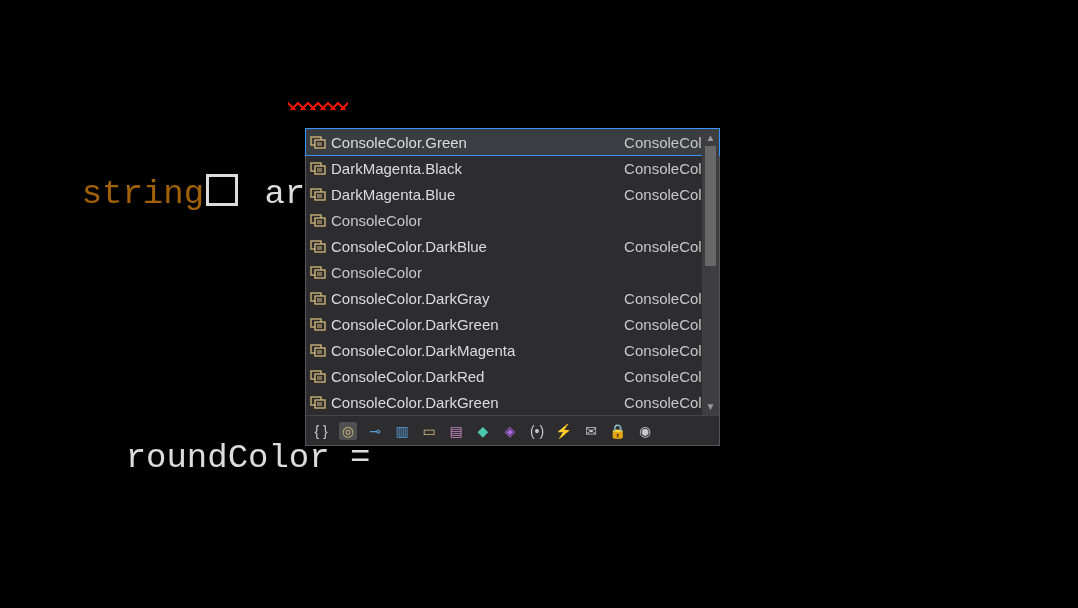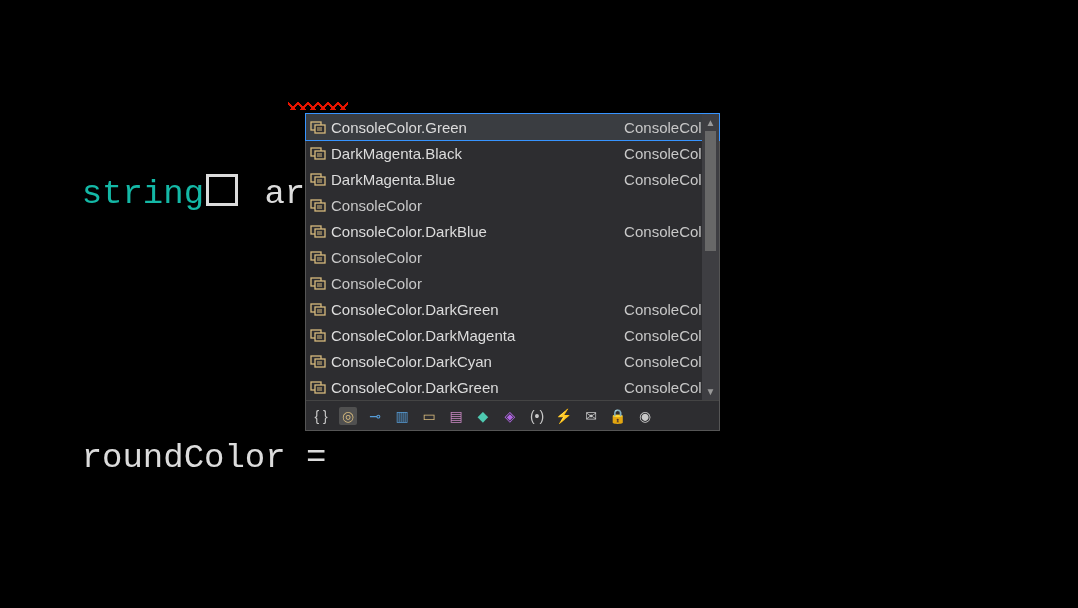--- a/index.html
+++ b/index.html
@@ -18,22 +18,23 @@
       font-size: 34px;
       line-height: 1.55;
       white-space: pre;
       color: #d4d4d4;
     }
     .code-line1 {
       display: block;
     }
     .code-line2 {
       display: block;
-    }
-    .kw-string { color: #14b8a6; }
+      padding-left: 44px;
+    }
+    .kw-string { color: #a16207; }
     .kw-text { color: #dcdcdc; }
     .sq {
       display:inline-block;
       width:32px; height:32px;
       border:3px solid #dcdcdc;
       vertical-align: -3px;
       margin-left:2px; margin-right:6px;
     }
     .error-squiggle {
       position:absolute;
@@ -43,21 +44,21 @@
       height: 8px;
       background-image:
         linear-gradient(45deg, transparent 30%, #e51400 30%, #e51400 45%, transparent 45%),
         linear-gradient(-45deg, transparent 30%, #e51400 30%, #e51400 45%, transparent 45%);
       background-size: 10px 8px;
       background-repeat: repeat-x;
     }
     .intellisense-popup {
       position: absolute;
       left: 305px;
-      top: 113px;
+      top: 128px;
       width: 415px;
       background: #2d2d30;
       border: 1px solid #555;
       font-family: 'Segoe UI', Verdana, sans-serif;
       font-size: 15px;
       color: #dcdcdc;
     }
     .completion-list {
       width: 100%;
     }
@@ -229,20 +230,21 @@
         </div>
         <div class="completion-item">
           <span class="icon">
             <svg class="enum-icon-svg" width="16" height="16" viewBox="0 0 16 16">
     <rect x="1" y="3" width="10" height="8" fill="none" stroke="#d7ba7d" stroke-width="1.3"></rect>
     <rect x="5" y="6" width="10" height="8" fill="#2d2d30" stroke="#d7ba7d" stroke-width="1.3"></rect>
     <line x1="7" y1="9" x2="12" y2="9" stroke="#d7ba7d" stroke-width="1"></line>
     <line x1="7" y1="11" x2="12" y2="11" stroke="#d7ba7d" stroke-width="1"></line>
   </svg>
           </span>
+          <span class="label">ConsoleColor.DarkGray</span>
           <span class="typeinfo">ConsoleColor</span>
         </div>
         <div class="completion-item">
           <span class="icon">
             <svg class="enum-icon-svg" width="16" height="16" viewBox="0 0 16 16">
     <rect x="1" y="3" width="10" height="8" fill="none" stroke="#d7ba7d" stroke-width="1.3"></rect>
     <rect x="5" y="6" width="10" height="8" fill="#2d2d30" stroke="#d7ba7d" stroke-width="1.3"></rect>
     <line x1="7" y1="9" x2="12" y2="9" stroke="#d7ba7d" stroke-width="1"></line>
     <line x1="7" y1="11" x2="12" y2="11" stroke="#d7ba7d" stroke-width="1"></line>
   </svg>
@@ -264,21 +266,21 @@
         </div>
         <div class="completion-item">
           <span class="icon">
             <svg class="enum-icon-svg" width="16" height="16" viewBox="0 0 16 16">
     <rect x="1" y="3" width="10" height="8" fill="none" stroke="#d7ba7d" stroke-width="1.3"></rect>
     <rect x="5" y="6" width="10" height="8" fill="#2d2d30" stroke="#d7ba7d" stroke-width="1.3"></rect>
     <line x1="7" y1="9" x2="12" y2="9" stroke="#d7ba7d" stroke-width="1"></line>
     <line x1="7" y1="11" x2="12" y2="11" stroke="#d7ba7d" stroke-width="1"></line>
   </svg>
           </span>
-          <span class="label">ConsoleColor.DarkCyan</span>
+          <span class="label">ConsoleColor.DarkRed</span>
           <span class="typeinfo">ConsoleColor</span>
         </div>
         <div class="completion-item">
           <span class="icon">
             <svg class="enum-icon-svg" width="16" height="16" viewBox="0 0 16 16">
     <rect x="1" y="3" width="10" height="8" fill="none" stroke="#d7ba7d" stroke-width="1.3"></rect>
     <rect x="5" y="6" width="10" height="8" fill="#2d2d30" stroke="#d7ba7d" stroke-width="1.3"></rect>
     <line x1="7" y1="9" x2="12" y2="9" stroke="#d7ba7d" stroke-width="1"></line>
     <line x1="7" y1="11" x2="12" y2="11" stroke="#d7ba7d" stroke-width="1"></line>
   </svg>

